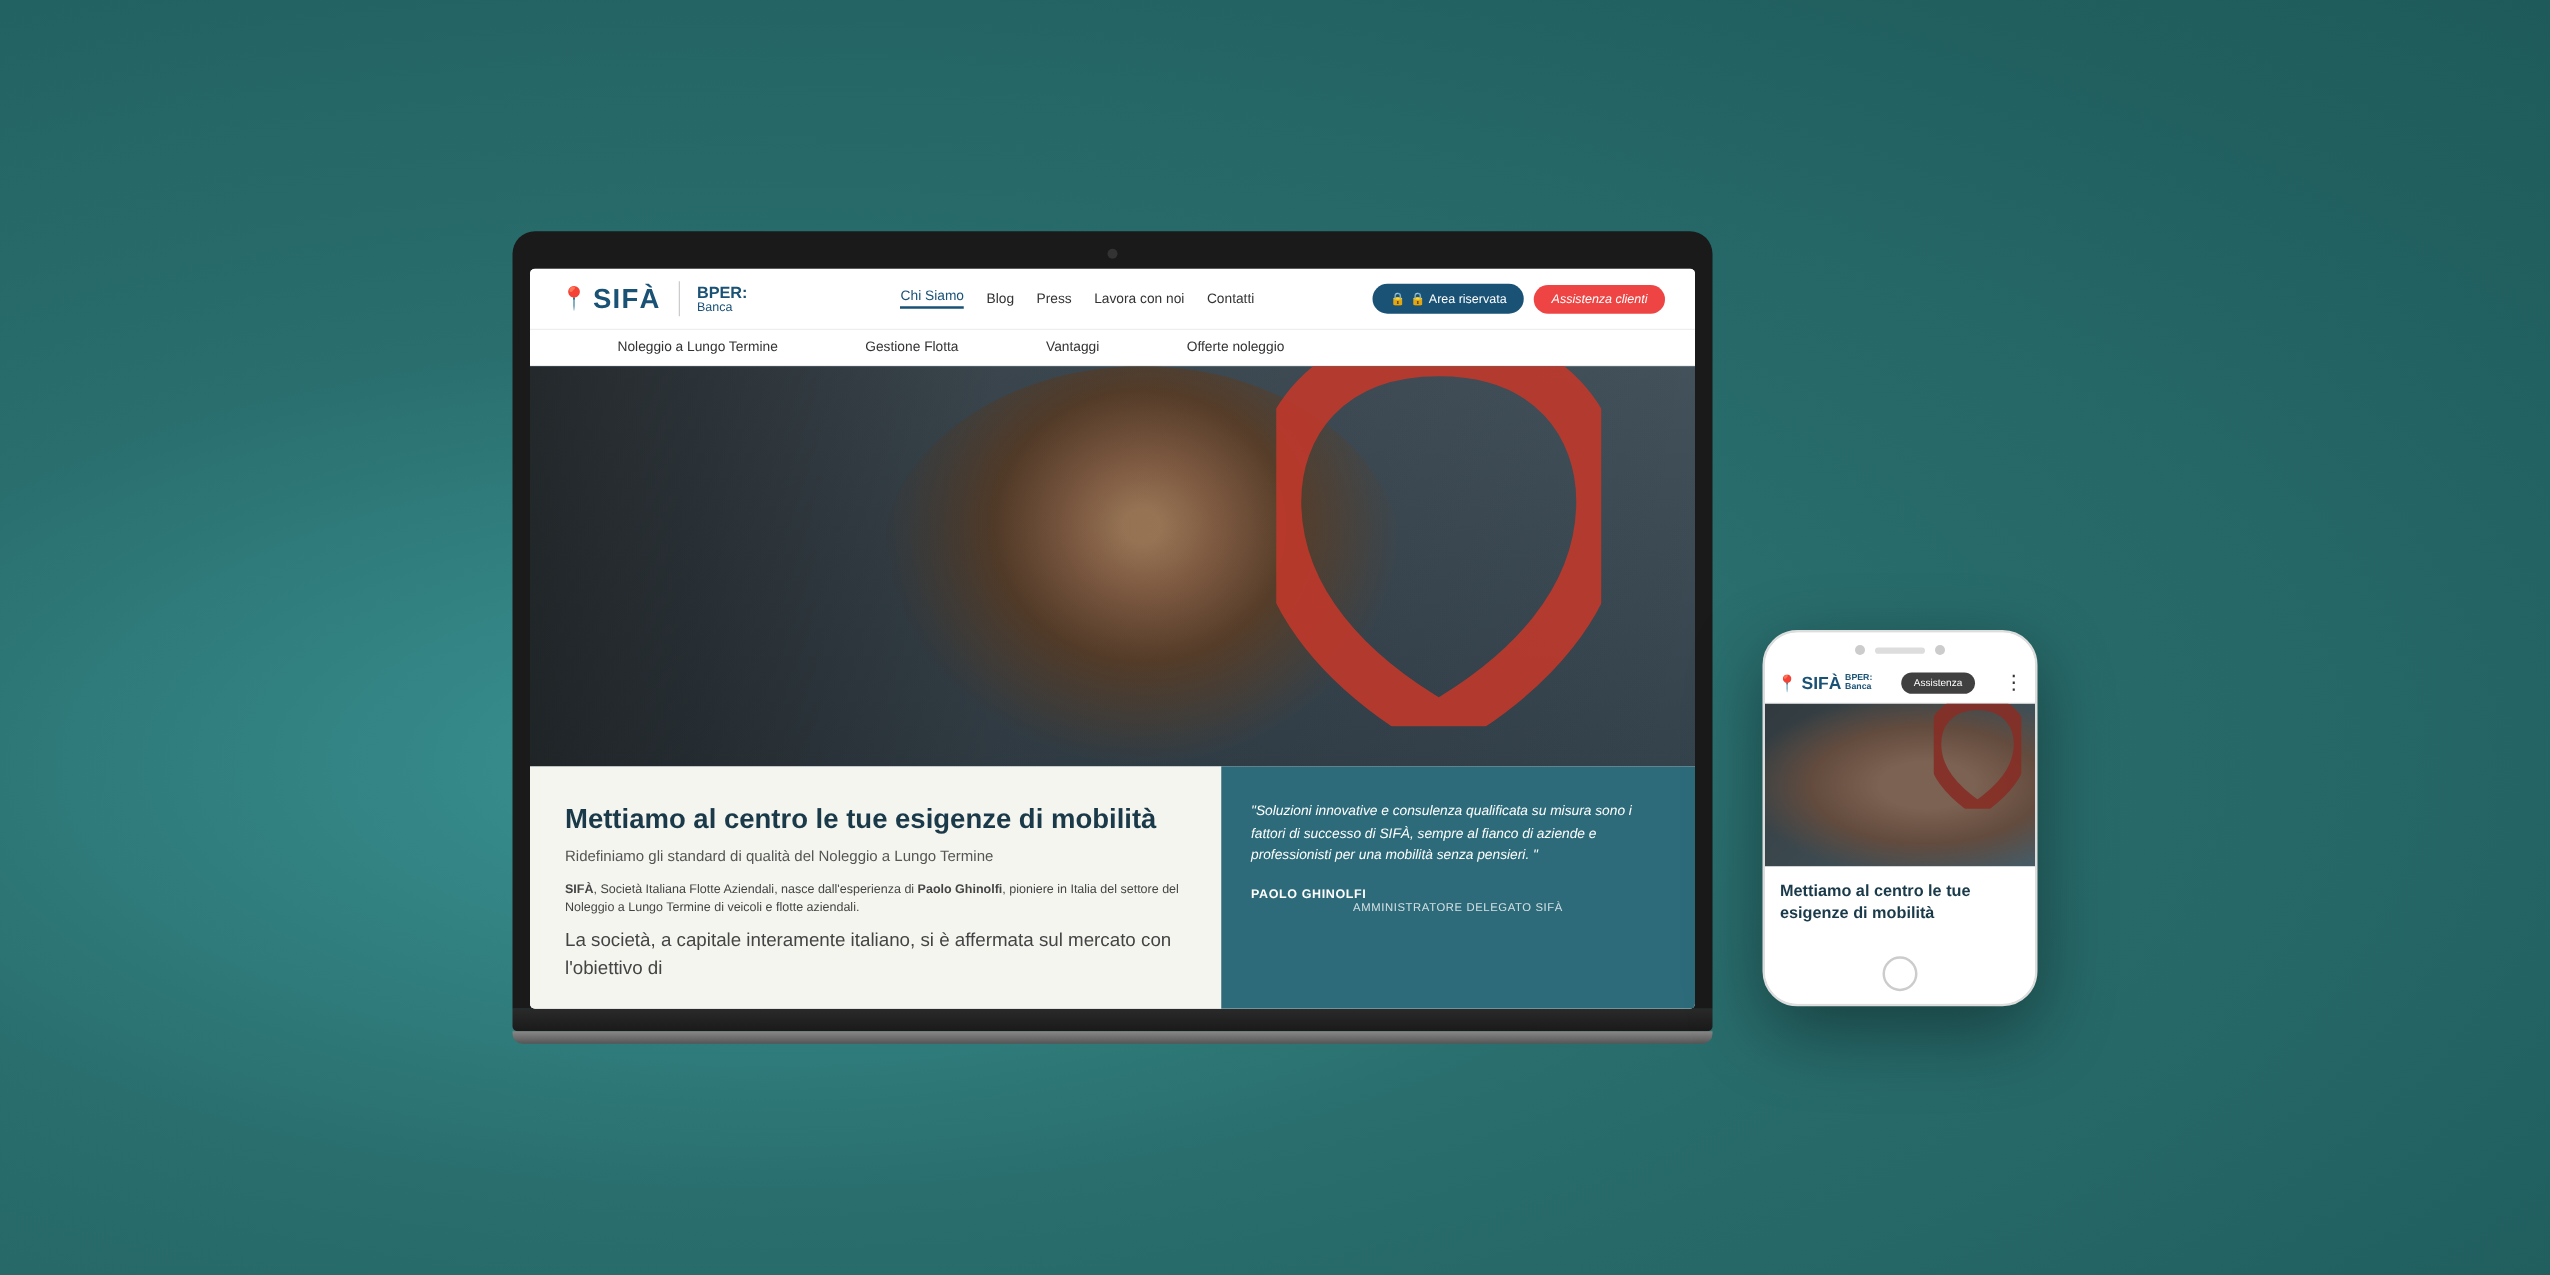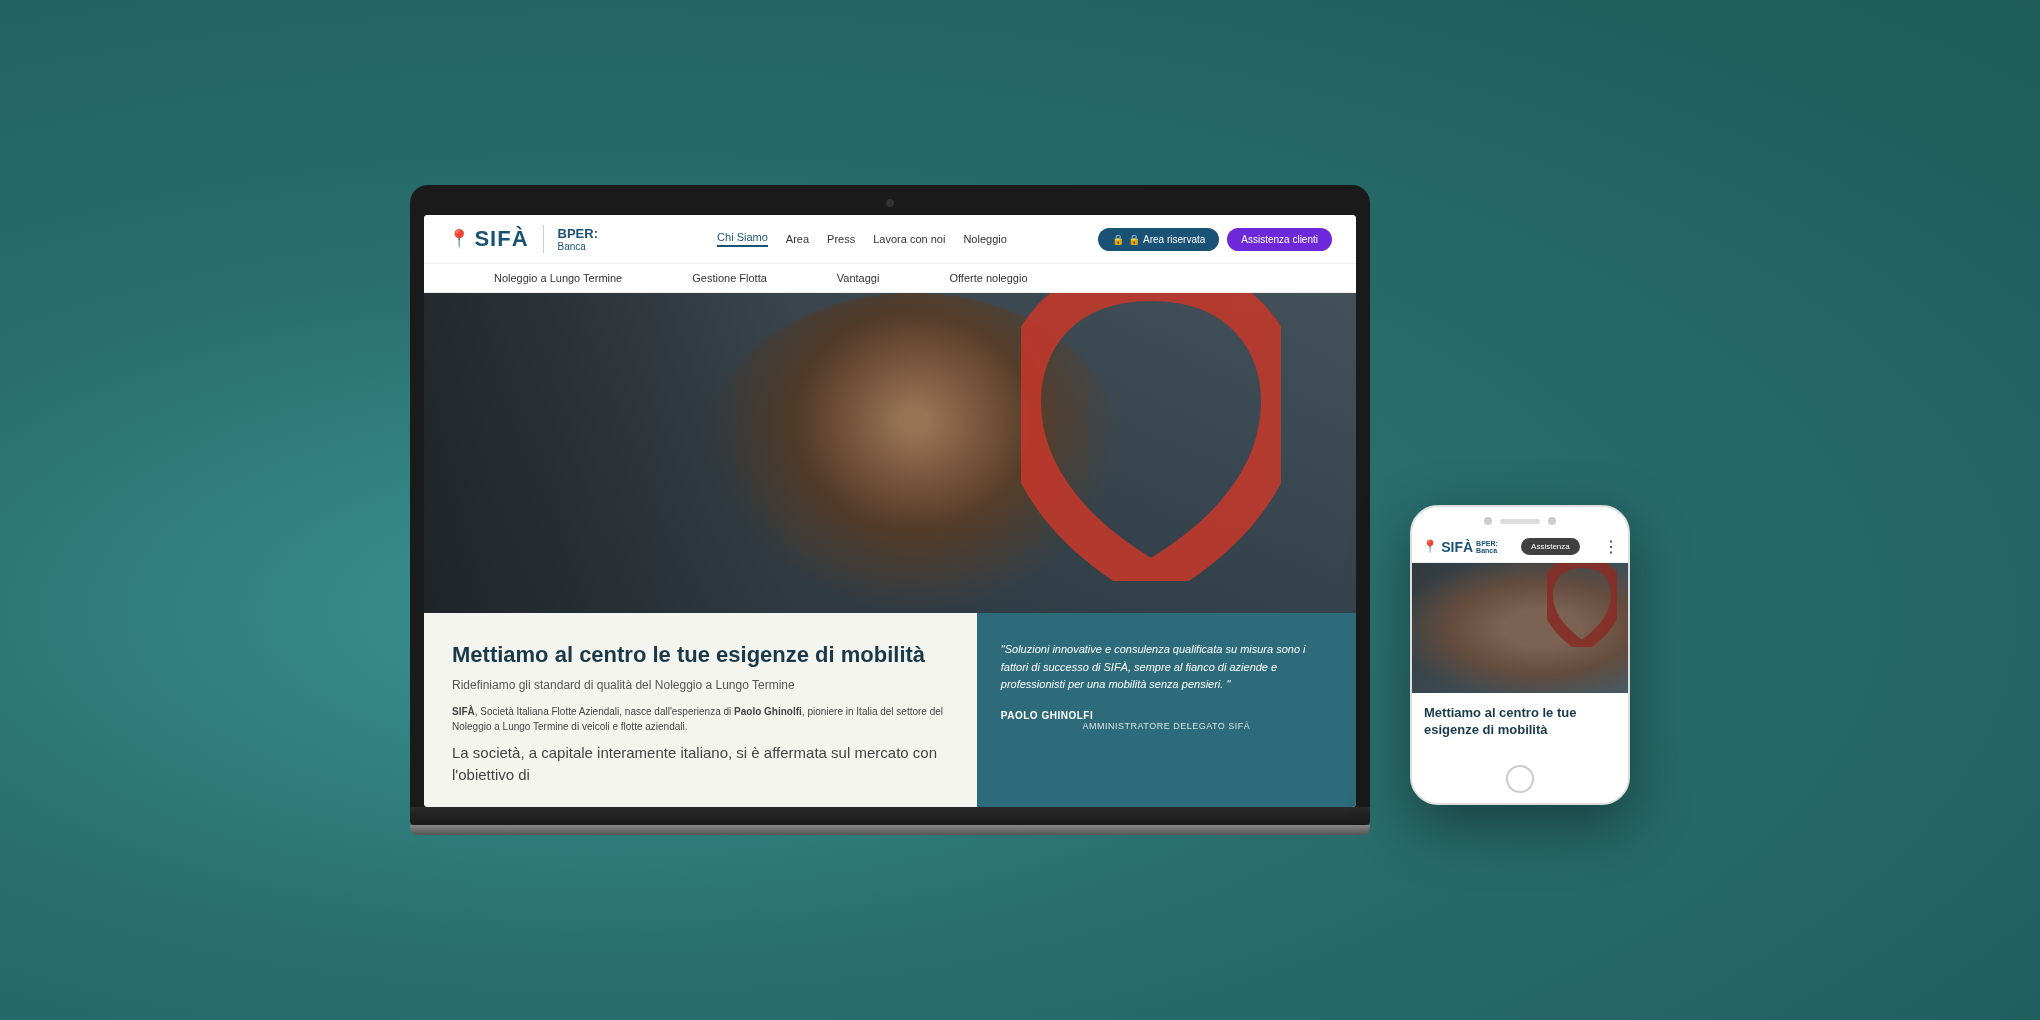--- a/index.html
+++ b/index.html
@@ -167,27 +167,28 @@
       border-radius: 20px;
       padding: 6px 14px;
       font-size: 10px;
       cursor: pointer;
       display: flex;
       align-items: center;
       gap: 4px;
     }
 
     .btn-assistenza {
-      background: #6d28d9;
+      background: #ef4444;
       color: white;
       border: none;
       border-radius: 20px;
       padding: 6px 14px;
       font-size: 10px;
       cursor: pointer;
+      font-style: italic;
     }
 
     .subnav {
       background: white;
       padding: 8px 24px;
       display: flex;
       gap: 24px;
       border-bottom: 1px solid #eee;
     }
 
@@ -451,24 +452,24 @@
             </div>
             <div class="logo-divider"></div>
             <div class="logo-bper">
               <span class="logo-bper-top">BPER:</span>
               <span class="logo-bper-bottom">Banca</span>
             </div>
           </div>
 
           <div class="navbar-nav">
             <span class="nav-link active">Chi Siamo</span>
-            <span class="nav-link">Area</span>
+            <span class="nav-link">Blog</span>
             <span class="nav-link">Press</span>
             <span class="nav-link">Lavora con noi</span>
-            <span class="nav-link">Noleggio</span>
+            <span class="nav-link">Contatti</span>
           </div>
 
           <div class="navbar-actions">
             <button class="btn-area">
               <span>🔒</span>
               <span>🔒 Area riservata</span>
             </button>
             <button class="btn-assistenza">Assistenza clienti</button>
           </div>
         </div>

